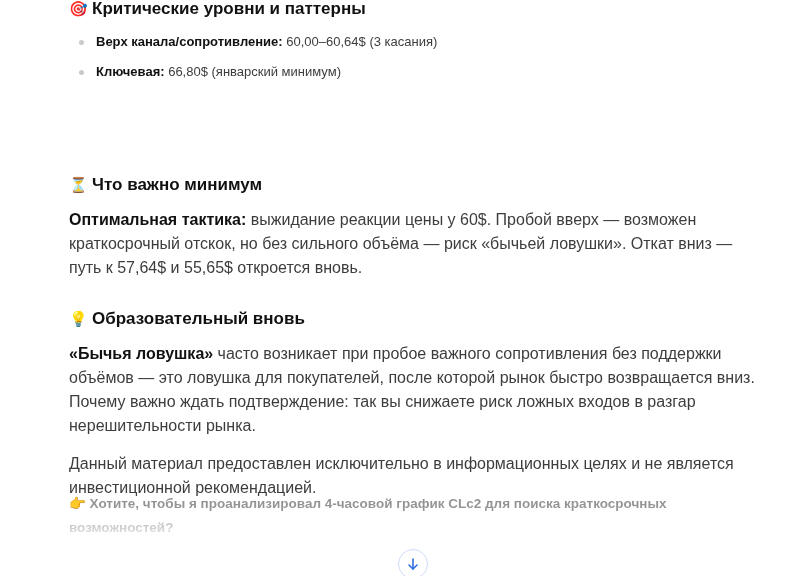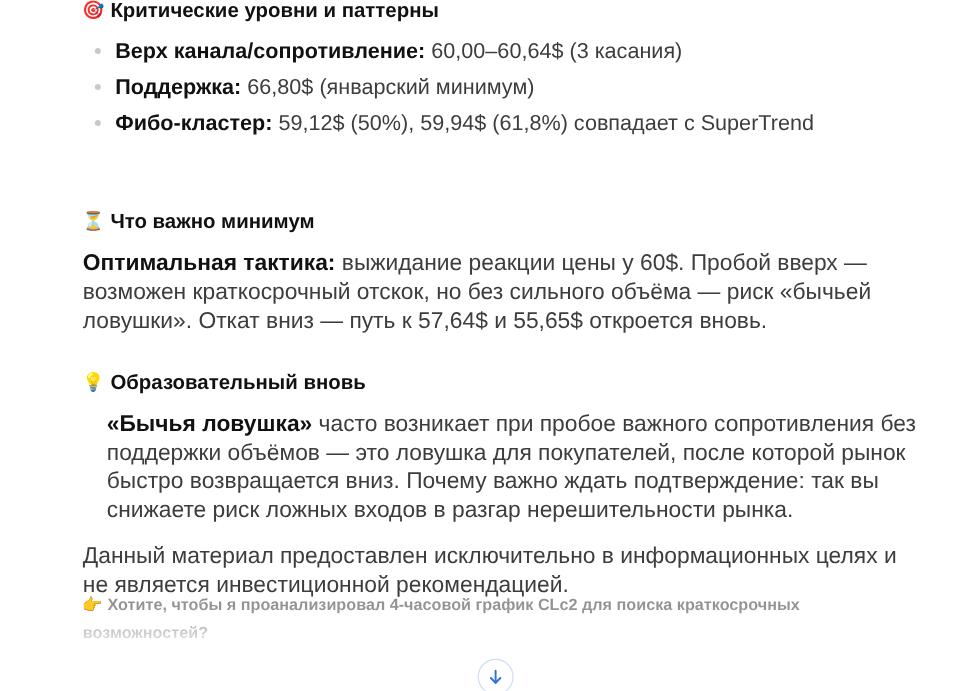--- a/index.html
+++ b/index.html
@@ -17,37 +17,37 @@
       display: flex; align-items: center; gap: 5px;
       line-height: 22px;
     }
     .emoji { font-size: 15px; display: inline-block; width: 18px; text-align: center; }
 
     #sec1-title { position: absolute; top: -2px; left: 0; }
 
     ul.levels { position: absolute; top: 32px; left: 0; list-style: none; }
     ul.levels li {
       position: relative; padding-left: 27px;
-      font-size: 18px; line-height: 20px; height: 30px; color: #3d3d3d;
+      font-size: 13px; line-height: 20px; height: 30px; color: #3d3d3d;
     }
     ul.levels li::before {
       content: ""; position: absolute; left: 10px; top: 8px;
       width: 5px; height: 5px; border-radius: 50%; background: #c9c9c9;
     }
     .b { font-weight: 700; color: #111111; }
 
     #sec2-title { position: absolute; top: 174px; left: 0; }
     .para {
       position: absolute; left: 0; width: 690px;
-      font-size: 19px; line-height: 24px; color: #3d3d3d;
+      font-size: 16px; line-height: 24px; color: #3d3d3d;
     }
     #sec2-para { top: 208px; }
 
     #sec3-title { position: absolute; top: 308px; left: 0; }
-    #sec3-para { top: 342px; margin-left: 20px; }
+    #sec3-para { top: 342px; }
 
     #disclaimer { top: 452px; color: #3d3d3d; }
 
     #followup {
       top: 492px; font-weight: 700; font-size: 13.5px; line-height: 24px;
       background: linear-gradient(to bottom, #8a8a8a 0%, #9a9a9a 45%, #d0d0d0 100%);
       -webkit-background-clip: text; background-clip: text; color: transparent;
     }
     #followup .hand { color: #e7b24a; -webkit-text-fill-color: #e7b24a; font-weight: 400; }
 
@@ -75,24 +75,21 @@
     <h3 class="section-title" id="sec1-title">
       <span class="emoji">🎯</span>
       <span>Критические уровни и паттерны</span>
     </h3>
 
     <ul class="levels">
       <li>
         <span class="b">Верх канала/сопротивление:</span><span> 60,00–60,64$ (3 касания)</span>
       </li>
       <li>
-        <span class="b">Поддержка:</span><span> 66,80$ (январский минимум)</span>
-      </li>
-      <li>
-        <span class="b">Фибо-кластер:</span><span> 59,12$ (50%), 59,94$ (61,8%) совпадает с SuperTrend</span>
+        <span class="b">Ключевая:</span><span> 66,80$ (январский минимум)</span>
       </li>
     </ul>
 
     <h3 class="section-title" id="sec2-title">
       <span class="emoji">⏳</span>
       <span>Что важно минимум</span>
     </h3>
     <p class="para" id="sec2-para">
       <span class="b">Оптимальная тактика:</span><span> выжидание реакции цены у 60$. Пробой вверх — возможен краткосрочный отскок, но без сильного объёма — риск «бычьей ловушки». Откат вниз — путь к 57,64$ и 55,65$ откроется вновь.</span>
     </p>

